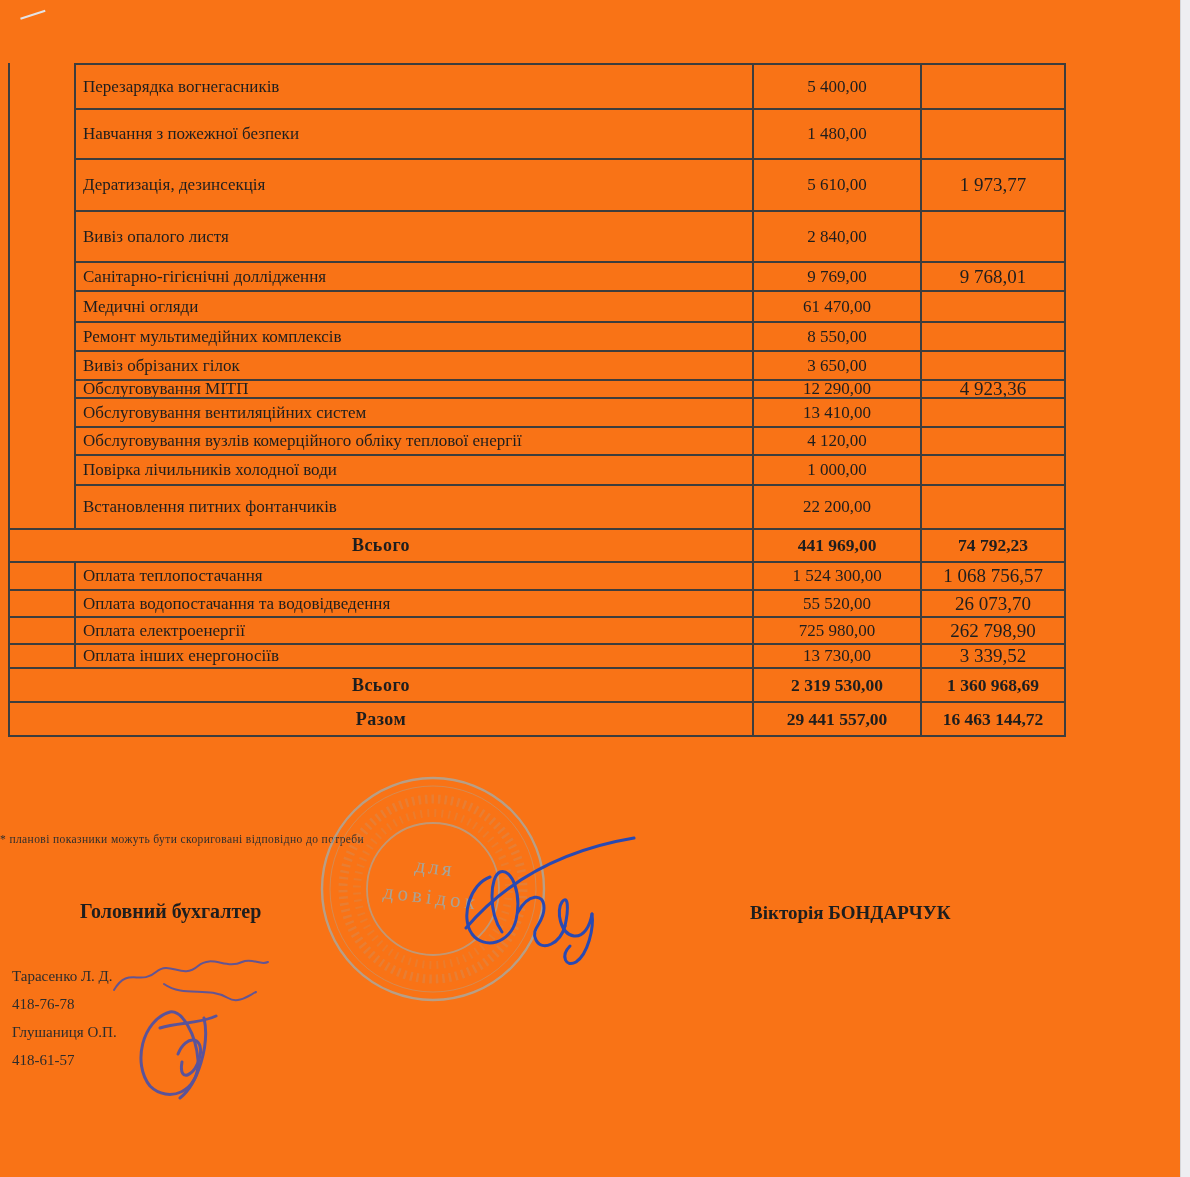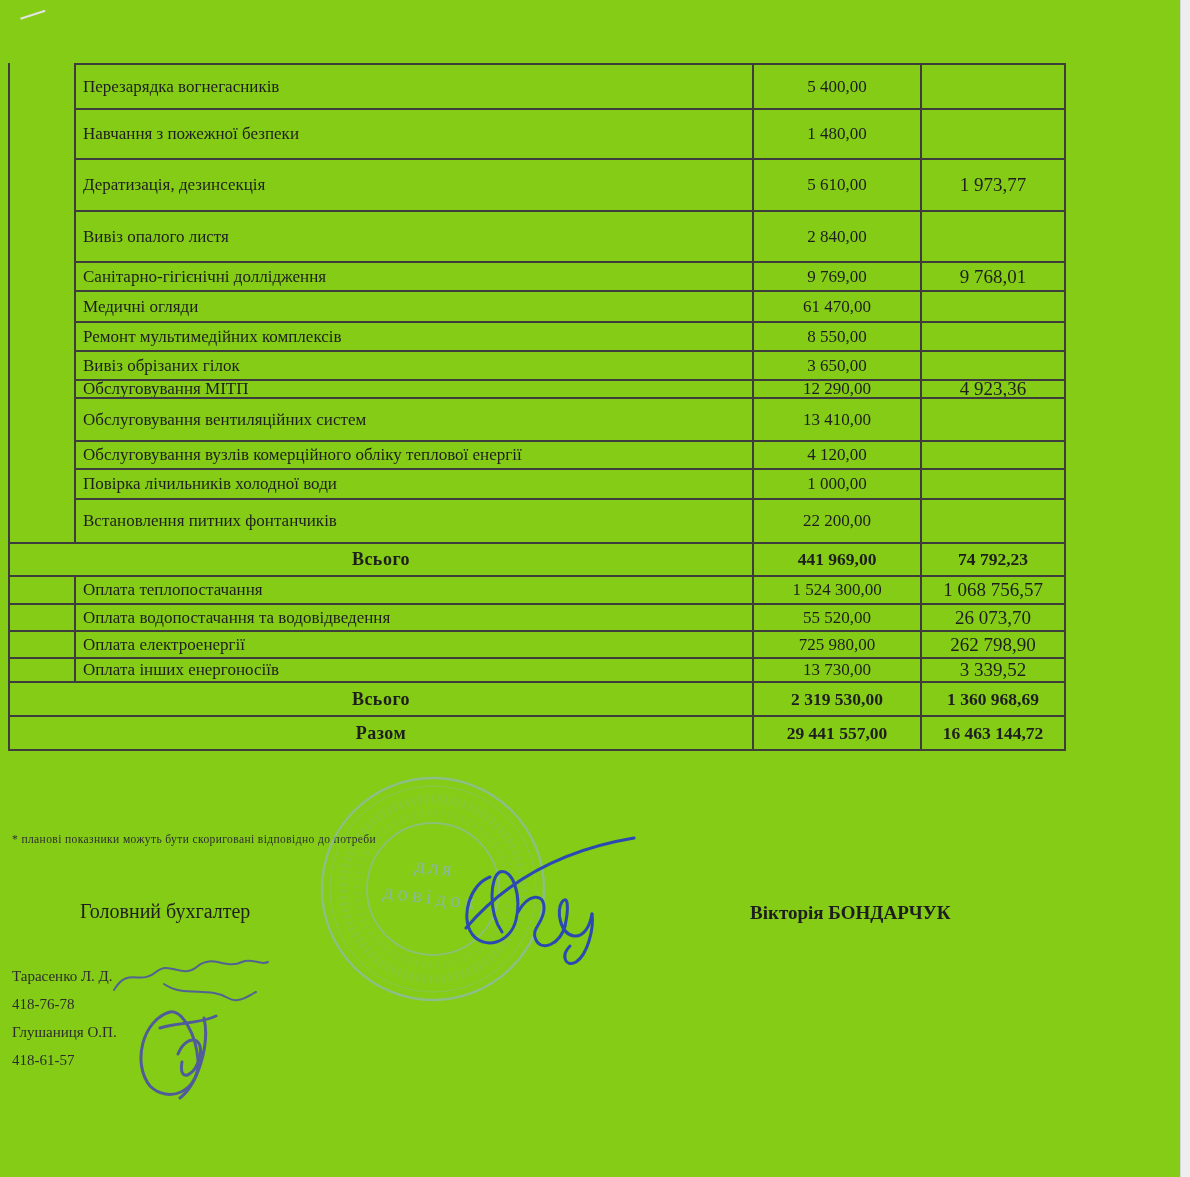--- a/index.html
+++ b/index.html
@@ -1,16 +1,16 @@
 <!DOCTYPE html>
 <html><head>
 <meta charset="utf-8">
 <style>
   html,body{margin:0;padding:0;background:#fff;}
-  .page{position:relative;width:1190px;height:1177px;background:#84cc16;overflow:hidden;
+  .page{position:relative;width:1190px;height:1177px;background:#f97316;overflow:hidden;
         font-family:"Liberation Serif",serif;color:#1e1e1e;}
   .scan-edge{position:absolute;top:0;right:0;width:9px;height:100%;
              background:#eeeef1;border-left:1px solid #d7d7da;}
   .scan-smudge{position:absolute;left:18px;top:2px;width:26px;height:12px;
                border-bottom:2px solid #e3e3e5;transform:rotate(-18deg);}
 
   
   .budget-table{position:absolute;left:8px;top:63px;width:1054px;
                 border-left:2px solid #3d3d3d;border-right:2px solid #3d3d3d;}
   .trow{display:flex;box-sizing:border-box;}
@@ -22,23 +22,23 @@
   .c-v2{width:144px;border-left:2px solid #3d3d3d;justify-content:center;font-size:19px;}
   .row-item .c-desc,.row-item .c-v1,.row-item .c-v2{border-bottom:2px solid #3d3d3d;}
   .row-item.first .c-desc,.row-item.first .c-v1,.row-item.first .c-v2{border-top:2px solid #3d3d3d;}
   .row-item.last .c-desc,.row-item.last .c-v1,.row-item.last .c-v2{border-bottom:none;}
   .row-summary{border-bottom:2px solid #3d3d3d;}
   .row-summary.topline{border-top:2px solid #3d3d3d;}
   .row-summary .c-v1,.row-summary .c-v2{font-weight:bold;font-size:17.5px;}
   .row-code{border-bottom:2px solid #3d3d3d;}
 
   
-  .footnote{position:absolute;left:12px;top:833px;font-size:11.5px;color:#2e2e2e;
+  .footnote{position:absolute;left:0;top:833px;font-size:11.5px;color:#2e2e2e;
             letter-spacing:.4px;}
-  .sig-title{position:absolute;left:80px;top:900px;font-size:20px;font-weight:normal;}
+  .sig-title{position:absolute;left:80px;top:900px;font-size:20px;font-weight:bold;}
   .sig-name{position:absolute;left:750px;top:902px;font-size:19px;font-weight:bold;}
   .contacts{position:absolute;left:12px;top:968px;font-size:15px;color:#2c2c2c;}
   .contacts div{margin-bottom:11px;}
 
   
   .stamp{position:absolute;left:316px;top:772px;}
   
   .sig-main{position:absolute;left:452px;top:832px;}
   .sig-left{position:absolute;left:108px;top:952px;}
 </style>
@@ -98,21 +98,21 @@
       <div class="cell c-desc">Вивіз обрізаних гілок</div>
       <div class="cell c-v1">3 650,00</div>
       <div class="cell c-v2"></div>
     </div>
     <div class="trow row-item" style="height:18px">
       <div class="cell c-code"></div>
       <div class="cell c-desc">Обслуговування МІТП</div>
       <div class="cell c-v1">12 290,00</div>
       <div class="cell c-v2">4 923,36</div>
     </div>
-    <div class="trow row-item" style="height:43px">
+    <div class="trow row-item" style="height:29px">
       <div class="cell c-code"></div>
       <div class="cell c-desc">Обслуговування вентиляційних систем</div>
       <div class="cell c-v1">13 410,00</div>
       <div class="cell c-v2"></div>
     </div>
     <div class="trow row-item" style="height:28px">
       <div class="cell c-code"></div>
       <div class="cell c-desc">Обслуговування вузлів комерційного обліку теплової енергії</div>
       <div class="cell c-v1">4 120,00</div>
       <div class="cell c-v2"></div>

